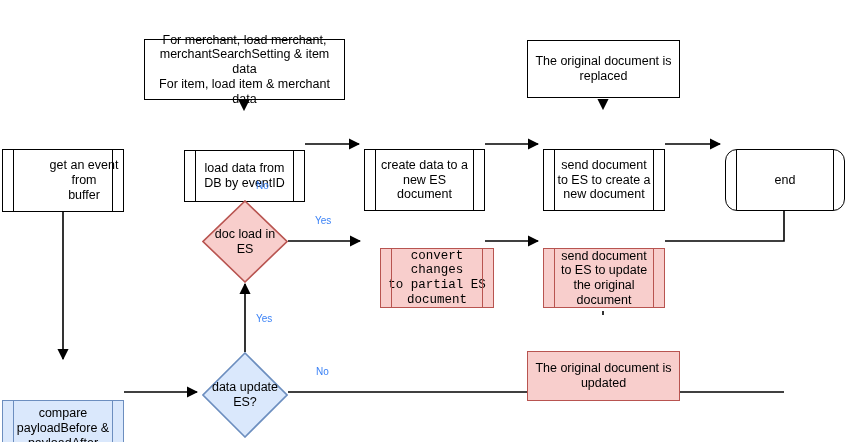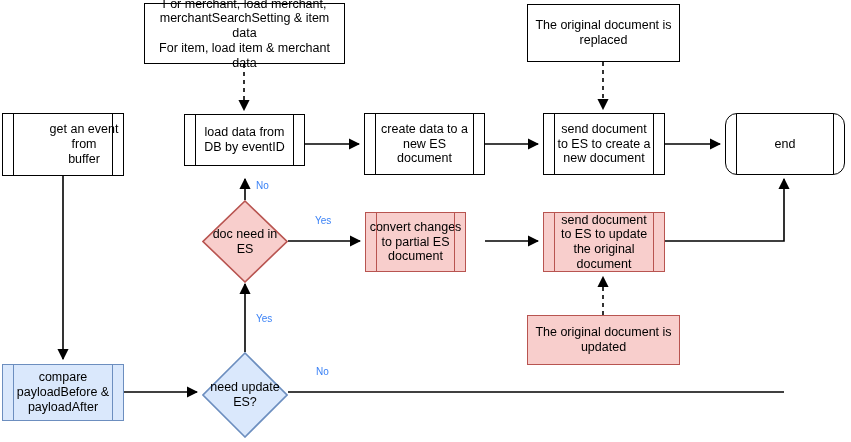--- a/index.html
+++ b/index.html
@@ -5,21 +5,21 @@
   html,body{margin:0;padding:0;background:#ffffff;}
   #canvas{
     position:relative;
     width:851px;height:442px;
     background:#ffffff;
     font-family:"Liberation Sans", sans-serif;
     overflow:hidden;
   }
   svg.edges{position:absolute;left:0;top:0;width:851px;height:442px;}
 
-  .node{position:absolute;box-sizing:border-box;display:flex;align-items:center;justify-content:center;}
+  .node{position:absolute;box-sizing:border-box;display:flex;align-items:center;justify-content:center;margin-top:36px;}
   .node .lbl{
     text-align:center;
     line-height:1.18;
     color:#000000;
     font-size:12.5px;
     padding:0 3px;
     white-space:pre-line;
   }
 
   
@@ -137,21 +137,21 @@
 to ES to create a
 new document</div>
   </div>
 
   <div class="node proc" style="left:725px;top:113px;width:120px;height:62px;border-radius:12px;">
     <div class="bar l"></div>
     <div class="bar r"></div>
     <div class="lbl">end</div>
   </div>
 
-  <div class="node proc pink" style="left:365px;top:212px;width:101px;height:60px;">
+  <div class="node proc pink" style="left:380px;top:212px;width:114px;height:60px;font-family:Liberation Mono, monospace;">
     <div class="bar l"></div>
     <div class="bar r"></div>
     <div class="lbl">convert changes
 to partial ES
 document</div>
   </div>
 
   <div class="node proc pink" style="left:543px;top:212px;width:122px;height:60px;">
     <div class="bar l"></div>
     <div class="bar r"></div>
@@ -166,29 +166,29 @@
     <div class="bar r"></div>
     <div class="lbl">compare
 payloadBefore &amp;
 payloadAfter</div>
   </div>
 
   <div class="diamond" style="left:202px;top:200px;width:86px;height:83px;">
     <svg class="shape" viewBox="0 0 86 83" preserveAspectRatio="none">
       <polygon points="43,1 85,41.5 43,82 1,41.5" fill="#f8cecc" stroke="#b85450" stroke-width="1.6"></polygon>
     </svg>
-    <div class="lbl">doc need in
+    <div class="lbl">doc load in
 ES</div>
   </div>
 
   <div class="diamond" style="left:202px;top:352px;width:86px;height:86px;">
     <svg class="shape" viewBox="0 0 86 86" preserveAspectRatio="none">
       <polygon points="43,1 85,43 43,85 1,43" fill="#dae8fc" stroke="#6c8ebf" stroke-width="1.6"></polygon>
     </svg>
-    <div class="lbl">need update
+    <div class="lbl">data update
 ES?</div>
   </div>
 
   <div class="edge-label" style="left:256px;top:180px;">No</div>
 
   <div class="edge-label" style="left:315px;top:215px;">Yes</div>
 
   <div class="edge-label" style="left:256px;top:313px;">Yes</div>
 
   <div class="edge-label" style="left:316px;top:366px;">No</div>

